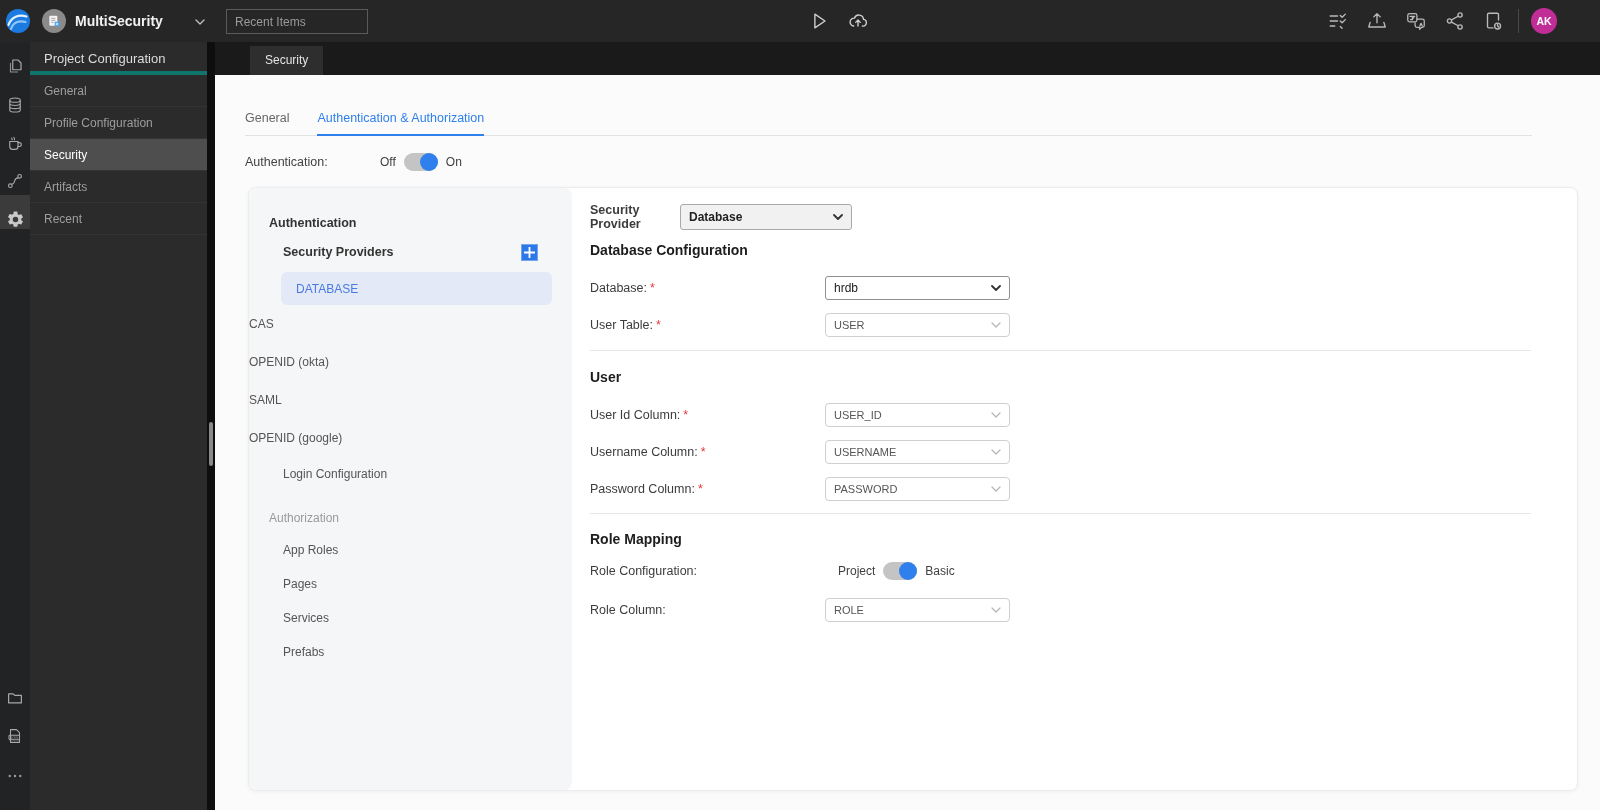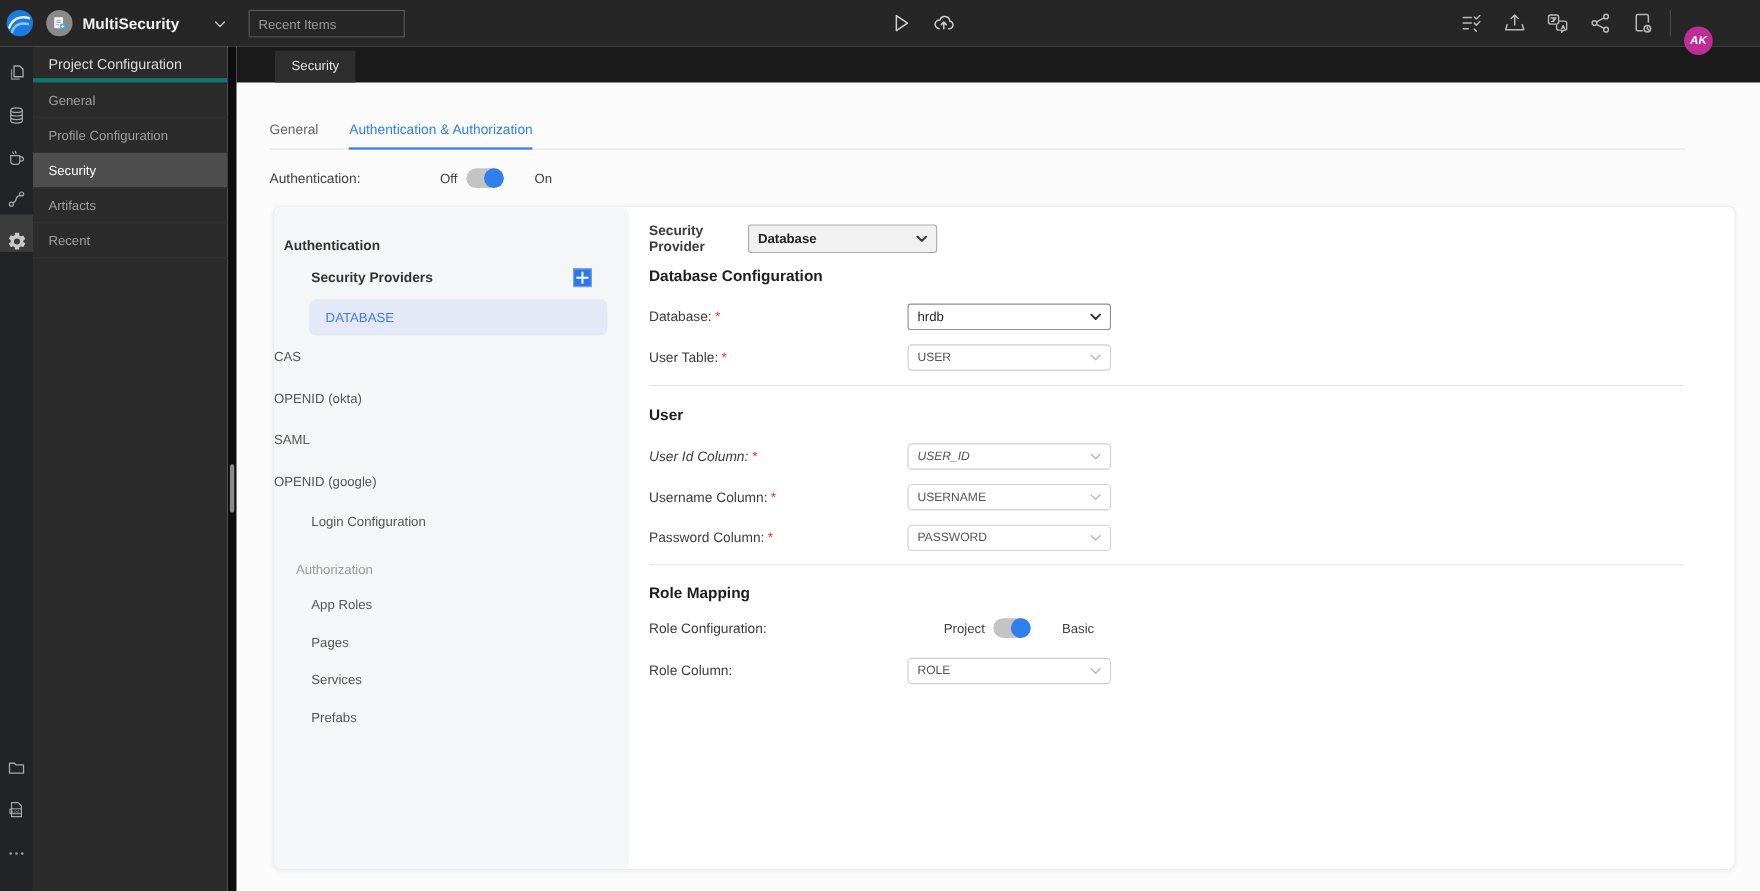--- a/index.html
+++ b/index.html
@@ -8,21 +8,21 @@
   
   .topbar { position:absolute; left:0; top:0; width:1600px; height:42px; background:#262626; z-index:30; }
   .logo { position:absolute; left:5px; top:8px; width:26px; height:26px; }
   .proj-badge { position:absolute; left:42px; top:9px; width:24px; height:24px; border-radius:50%; background:#8a8a8a; display:flex; align-items:center; justify-content:center; }
   .proj-name { position:absolute; left:75px; top:13px; color:#f2f2f2; font-size:14px; font-weight:bold; }
   .proj-chevron { position:absolute; left:192px; top:14px; width:16px; height:16px; }
   .recent-input { position:absolute; left:226px; top:9px; width:142px; height:25px; background:#262626; border:1px solid #5a5a5a; color:#a8a8a8; font-size:12px; padding:0 8px; outline:none; font-family:"Liberation Sans", sans-serif; }
   .recent-input::placeholder { color:#9a9a9a; }
   .tb-icon { position:absolute; top:10px; width:22px; height:22px; cursor:pointer; }
   .tb-sep { position:absolute; left:1518px; top:9px; width:1px; height:24px; background:#4a4a4a; }
-  .avatar { position:absolute; left:1531px; top:24px; width:26px; height:26px; border-radius:50%; background:#c02d96; color:#fff; font-size:10.5px; font-weight:bold; display:flex; align-items:center; justify-content:center; cursor:pointer;font-style:italic; }
+  .avatar { position:absolute; left:1531px; top:8px; width:26px; height:26px; border-radius:50%; background:#c02d96; color:#fff; font-size:10.5px; font-weight:bold; display:flex; align-items:center; justify-content:center; cursor:pointer; }
 
   
   .rail { position:absolute; left:0; top:42px; width:30px; height:768px; background:#222325; z-index:25; }
   .rail-icon { position:absolute; left:0; width:30px; height:32px; display:flex; align-items:center; justify-content:center; cursor:pointer; }
   .rail-active-bg { position:absolute; left:0; top:153px; width:30px; height:34px; background:#3b3b3b; }
 
   
   .sidebar { position:absolute; left:30px; top:42px; width:177px; height:768px; background:#2b2b2b; z-index:20; }
   .sb-title { height:33px; line-height:33px; padding-left:14px; color:#dcdcdc; font-size:13px; border-bottom:4px solid #0f766e; }
   .sb-item { height:32px; line-height:32px; padding-left:14px; color:#9e9e9e; font-size:12px; border-bottom:1px solid #343434; cursor:pointer; }
@@ -37,29 +37,29 @@
   .tabstrip-tab { display:inline-block; margin:4px 0 0 35px; padding:7px 15px 8px; background:#2e2e2e; color:#e4e4e4; font-size:12px; cursor:pointer; }
 
   .content { position:absolute; left:215px; top:75px; width:1385px; height:735px; background:#fbfbfb; overflow:hidden; }
 
   .ctabs { margin:36px 0 0 30px; width:1287px; border-bottom:1px solid #e3e3e3; display:flex; gap:28px; }
   .ctab { font-size:12.5px; color:#666; padding-bottom:9px; cursor:pointer; }
   .ctab.active { color:#2f80ed; border-bottom:2px solid #2f80ed; margin-bottom:-1px; }
 
   .auth-row { margin:16px 0 0 30px; display:flex; align-items:center; height:20px; }
   .auth-row .lbl { width:135px; font-size:12.5px; color:#414141; }
-  .tg-lbl { font-size:12px; color:#414141;margin-left:20px; }
+  .tg-lbl { font-size:12px; color:#414141; }
   .toggle { width:34px; height:18px; background:#c4c4c4; border-radius:9px; position:relative; margin:0 8px; cursor:pointer; }
   .toggle .knob { position:absolute; right:0; top:0; width:18px; height:18px; border-radius:50%; background:#2f80ed; }
 
   
   .card { margin:15px 0 0 33px; width:1330px; height:604px; background:#fff; border:1px solid #ececec; border-radius:8px; box-shadow:0 1px 4px rgba(0,0,0,0.05); display:flex; }
 
   .npanel { width:323px; height:100%; background:#f5f6f7; border-radius:8px; padding-top:28px; flex-shrink:0; }
-  .np-header { margin-left:9px; font-size:12.5px; font-weight:bold; color:#333; height:16px; }
+  .np-header { margin-left:20px; font-size:12.5px; font-weight:bold; color:#333; height:16px; }
   .np-subrow { margin:10px 34px 0 34px; height:20px; display:flex; align-items:center; justify-content:space-between; }
   .np-subrow .t { font-size:12.5px; font-weight:bold; color:#333; }
   .plus-btn { width:17px; height:17px; background:#2d78e8; border:1px solid #74a4ee; display:flex; align-items:center; justify-content:center; cursor:pointer; }
   .prov-active { margin:10px 0 0 32px; width:271px; height:33px; background:#e3e9f6; border-radius:6px; display:flex; align-items:center; padding-left:15px; font-size:12px; color:#4a79e6; cursor:pointer; }
   .prov-item { height:38px; line-height:38px; font-size:12px; color:#555; cursor:pointer; }
   .np-item { margin-left:34px; height:34px; line-height:34px; font-size:12px; color:#555; cursor:pointer; }
   .np-gray-header { margin:12px 0 0 20px; height:30px; line-height:30px; font-size:12px; color:#9a9a9a; }
 
   
   .form { flex:1; padding:16px 0 0 18px; }
@@ -294,21 +294,21 @@
           <svg width="10" height="6" viewBox="0 0 10 6">
               <path d="M1 1l4 4 4-4" stroke="#b5b5b5" stroke-width="1.2" fill="none" stroke-linecap="round" stroke-linejoin="round"></path>
             </svg>
         </div>
       </div>
 
       <div class="fdivider"></div>
 
       <div class="fheading" style="margin-top:18px;">User</div>
 
-      <div class="frow" style="margin-top:16px;font-style:italic;">
+      <div class="frow" style="margin-top:16px;">
         <span class="flabel"><span>User Id Column:</span><span class="req">*</span></span>
         <div class="sel">
           <span>USER_ID</span>
           <svg width="10" height="6" viewBox="0 0 10 6">
               <path d="M1 1l4 4 4-4" stroke="#b5b5b5" stroke-width="1.2" fill="none" stroke-linecap="round" stroke-linejoin="round"></path>
             </svg>
         </div>
       </div>
 
       <div class="frow" style="margin-top:13px;">

